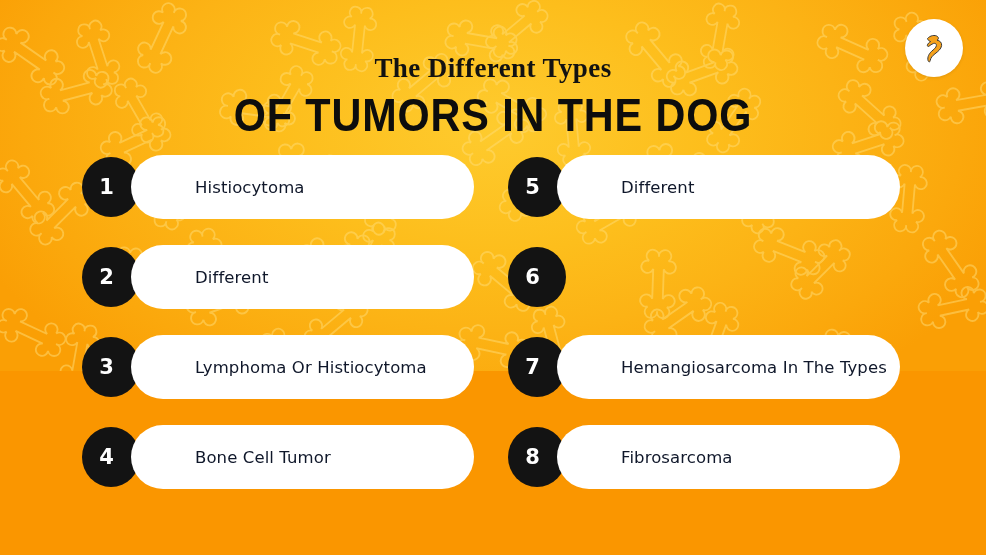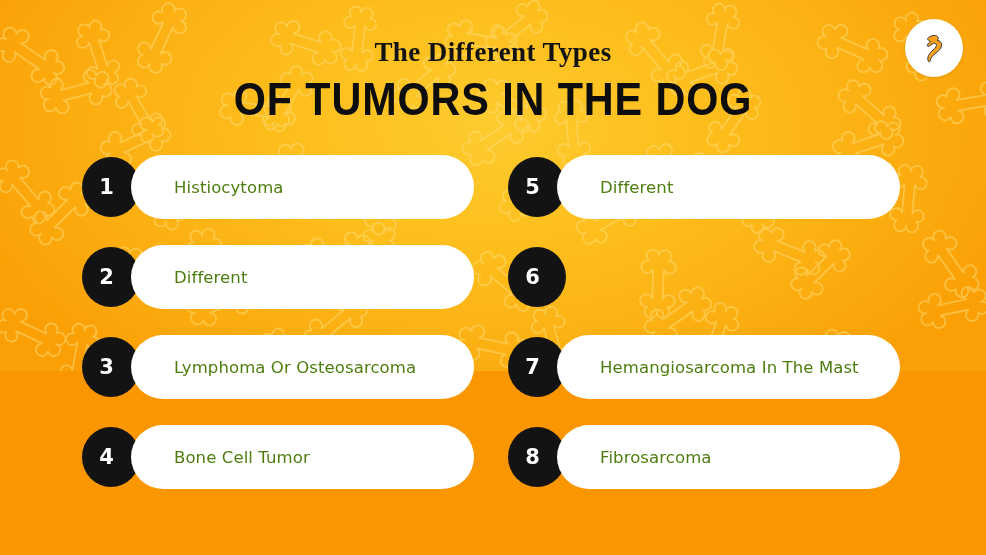--- a/index.html
+++ b/index.html
@@ -51,21 +51,21 @@
     display: flex;
     align-items: center;
     justify-content: center;
     box-shadow: 0 1px 3px rgba(120,70,0,.18);
   }
 
   
   .head-wrap {
     position: absolute;
     left: 0;
-    top: 39px;
+    top: 55px;
     width: 986px;
     text-align: center;
   }
   .head-sub {
     font-family: "Liberation Serif", "DejaVu Serif", serif;
     font-weight: 700;
     font-size: 27px;
     letter-spacing: .4px;
     color: #121212;
     line-height: 1;
@@ -126,22 +126,22 @@
     top: 0;
     width: 343px;
     height: 64px;
     background: #ffffff;
     border-radius: 32px;
     z-index: 2;
     display: flex;
     align-items: center;
   }
   .pill-label {
-    margin-left: 43px;
-    color: #4d7c0f;
+    margin-left: 64px;
+    color: #0f172a;
     font-family: "DejaVu Sans", sans-serif;
     font-size: 16.5px;
     font-weight: 400;
     letter-spacing: .1px;
     white-space: nowrap;
   }
   .col-right .item { width: 392px; }
   .col-right .pill { width: 343px; }
 </style>
 </head>
@@ -252,21 +252,21 @@
       <div class="pill">
         <span class="pill-label">Different</span>
       </div>
     </div>
 
     <div class="item">
       <div class="badge">
         <span>3</span>
       </div>
       <div class="pill">
-        <span class="pill-label">Lymphoma Or Osteosarcoma</span>
+        <span class="pill-label">Lymphoma Or Histiocytoma</span>
       </div>
     </div>
 
     <div class="item">
       <div class="badge">
         <span>4</span>
       </div>
       <div class="pill">
         <span class="pill-label">Bone Cell Tumor</span>
       </div>
@@ -289,21 +289,21 @@
       <div class="badge">
         <span>6</span>
       </div>
     </div>
 
     <div class="item">
       <div class="badge">
         <span>7</span>
       </div>
       <div class="pill">
-        <span class="pill-label">Hemangiosarcoma In The Mast</span>
+        <span class="pill-label">Hemangiosarcoma In The Types</span>
       </div>
     </div>
 
     <div class="item">
       <div class="badge">
         <span>8</span>
       </div>
       <div class="pill">
         <span class="pill-label">Fibrosarcoma</span>
       </div>

